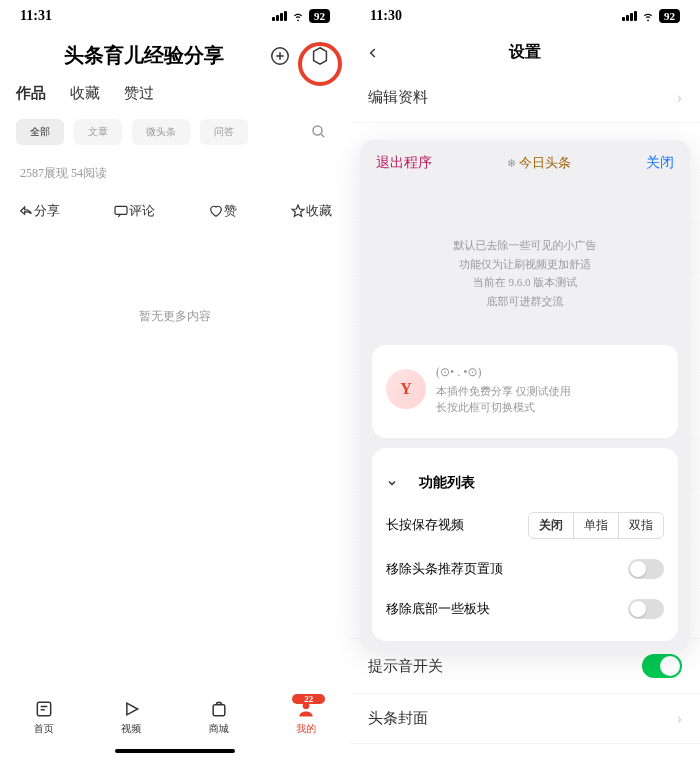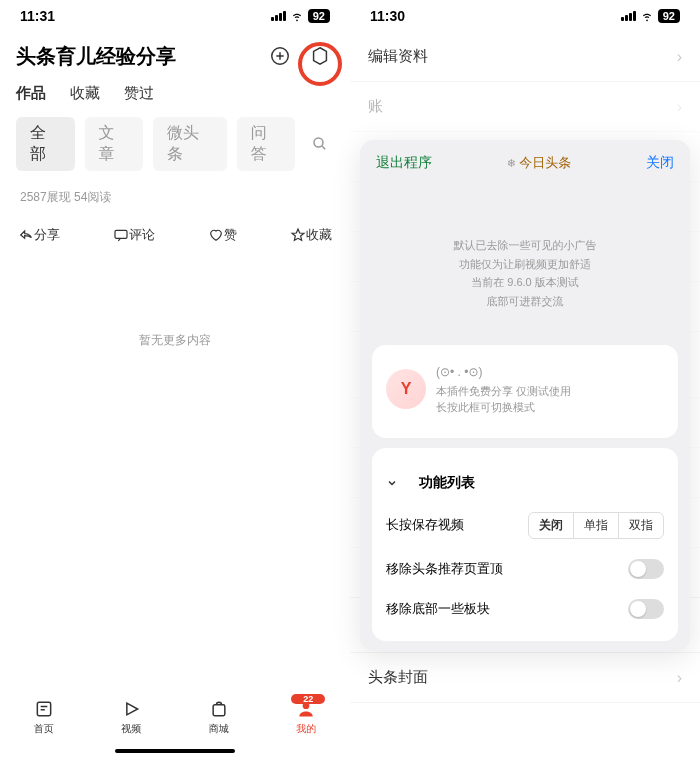--- a/index.html
+++ b/index.html
@@ -1,42 +1,42 @@
 <!DOCTYPE html>
 <html><head>
   <meta charset="utf-8">
   <style>
     * { margin: 0; padding: 0; box-sizing: border-box; }
     body { font-family: -apple-system, "PingFang SC", sans-serif; background: #fff; width: 700px; height: 757px; overflow: hidden; }
     .container { display: flex; width: 700px; height: 757px; }
-    .phone { width: 350px; height: 757px; position: relative; background: #fff; }
+    .phone { width: 350px; height: 757px; position: relative; background: #fff; font-family: Liberation Serif, serif; }
     .phone-right { background: #fff; }
     
     
     .status-bar { display: flex; justify-content: space-between; align-items: center; padding: 8px 20px; height: 32px; font-size: 14px; font-weight: 600; }
     .status-right { display: flex; align-items: center; gap: 4px; text-align: right; }
     .signal { display: flex; align-items: flex-end; gap: 1px; }
     .signal span { width: 3px; background: #000; border-radius: 1px; }
     .signal span:nth-child(1){height:4px}.signal span:nth-child(2){height:6px}.signal span:nth-child(3){height:8px}.signal span:nth-child(4){height:10px}
     .wifi { width: 14px; height: 14px; }
     .battery { background: #000; color: #fff; border-radius: 4px; padding: 1px 5px; font-size: 11px; font-weight: 700; }
     
     
-    .profile-header { display: flex; justify-content: space-between; align-items: center; padding: 10px 16px 14px; }
+    .profile-header { display: flex; justify-content: space-between; align-items: flex-start; padding: 10px 16px 14px; margin-left: 48px; }
     .profile-title { font-size: 20px; font-weight: 600; }
     .header-icons { display: flex; gap: 12px; align-items: center; }
     .icon-btn { width: 28px; height: 28px; display: flex; align-items: center; justify-content: center; }
     .red-circle { position: absolute; top: 42px; right: 8px; width: 44px; height: 44px; border: 4px solid #e8402b; border-radius: 50%; z-index: 10; }
     
     .tabs-primary { display: flex; gap: 24px; padding: 0 16px 8px; font-size: 15px; }
     .tabs-primary span { color: #333; }
     .tabs-primary span.active { font-weight: 600; }
     
     .chips-row { display: flex; gap: 10px; padding: 6px 16px 12px; align-items: center; }
-    .chip { padding: 6px 14px; border-radius: 6px; font-size: 16px; color: #999; background: #f5f5f5; }
+    .chip { padding: 6px 14px; border-radius: 6px; font-size: 10px; color: #999; background: #f5f5f5; }
     .chip.active { background: #ededed; color: #333; font-weight: 500; }
     .search-circle { margin-left: auto; width: 30px; height: 30px; display: flex; align-items: center; justify-content: center; }
     
     .stats { padding: 6px 20px 12px; font-size: 12px; color: #999; }
     
     .actions-row { display: flex; justify-content: space-between; padding: 8px 18px 18px; font-size: 13px; color: #333; }
     .action { display: flex; align-items: center; }
     
     .no-more { text-align: center; color: #999; font-size: 12px; margin-top: 70px; }
     
@@ -57,21 +57,21 @@
     .settings-row .chev { color: #ccc; font-size: 16px; }
     .settings-row .num-badge { color: #999; font-size: 12px; margin-left: auto; margin-right: 6px; }
     .settings-sub { font-size: 10px; color: #ccc; margin-top: 2px; }
     
     .toggle { width: 40px; height: 24px; border-radius: 12px; background: #00c853; position: relative; }
     .toggle::after { content: ''; position: absolute; right: 2px; top: 2px; width: 20px; height: 20px; background: #fff; border-radius: 50%; }
     
     
     .modal-overlay { position: absolute; top: 140px; left: 10px; right: 10px; background: #f0f0f2; border-radius: 14px; padding: 0; z-index: 20; box-shadow: 0 6px 30px rgba(0,0,0,0.1); }
     .modal-header { display: flex; justify-content: space-between; align-items: center; padding: 14px 16px; font-size: 14px; }
-    .modal-quit { color: #15803d; font-weight: 500; }
+    .modal-quit { color: #be185d; font-weight: 500; }
     .modal-app { color: #a16207; font-size: 13px; }
     .modal-app::before { content: "❄ "; color: #999; font-size: 11px; }
     .modal-close { color: #1677ff; font-weight: 500; }
     
     .modal-info { text-align: center; color: #999; font-size: 11px; line-height: 1.7; padding: 50px 20px 24px; }
     
     .modal-card { background: #fff; border-radius: 14px; margin: 10px 12px; padding: 12px 14px; }
     .plugin-row { display: flex; align-items: center; gap: 10px; padding: 6px 0 10px; }
     .plugin-avatar { width: 40px; height: 40px; border-radius: 50%; background: linear-gradient(135deg,#ffe3e3,#ffd4d4); display: flex; align-items: center; justify-content: center; color: #e8402b; font-size: 16px; font-weight: 600; position: relative; }
     .plugin-text { font-size: 11px; color: #999; line-height: 1.5; }
@@ -231,20 +231,26 @@
             <span></span>
             <span></span>
           </div>
         <svg class="wifi" viewBox="0 0 24 24" fill="#000">
             <path d="M12 18c.8 0 1.5.7 1.5 1.5S12.8 21 12 21s-1.5-.7-1.5-1.5S11.2 18 12 18zm-4-4c2.2-2.2 5.8-2.2 8 0l-1.5 1.5c-1.4-1.4-3.6-1.4-5 0L8 14zm-3-3c3.9-3.9 10.1-3.9 14 0l-1.5 1.5c-3-3-8-3-11 0L5 11z"></path>
           </svg>
         <span class="battery">92</span>
       </div>
     </div>
 
+    <div class="settings-header">
+      <svg class="back-chevron" width="14" height="14" viewBox="0 0 24 24" fill="none" stroke="#333" stroke-width="2.5">
+          <path d="M15 5l-7 7 7 7"></path>
+        </svg>
+      <span class="settings-title">设置</span>
+    </div>
 
     <div class="settings-list">
       <div class="settings-row">
         <span>编辑资料</span>
         <span class="chev">›</span>
       </div>
       <div class="settings-row dim-row">
         <span>账</span>
         <span class="chev">›</span>
       </div>

